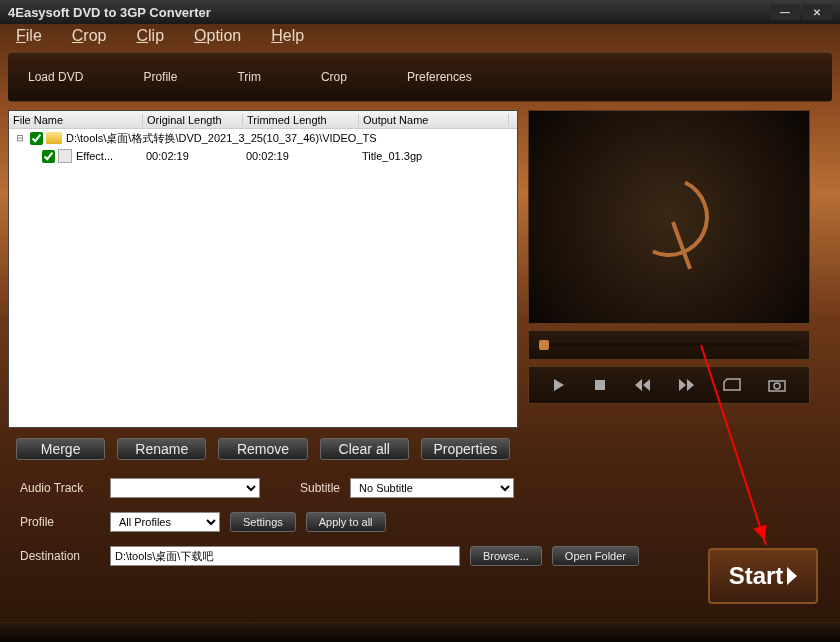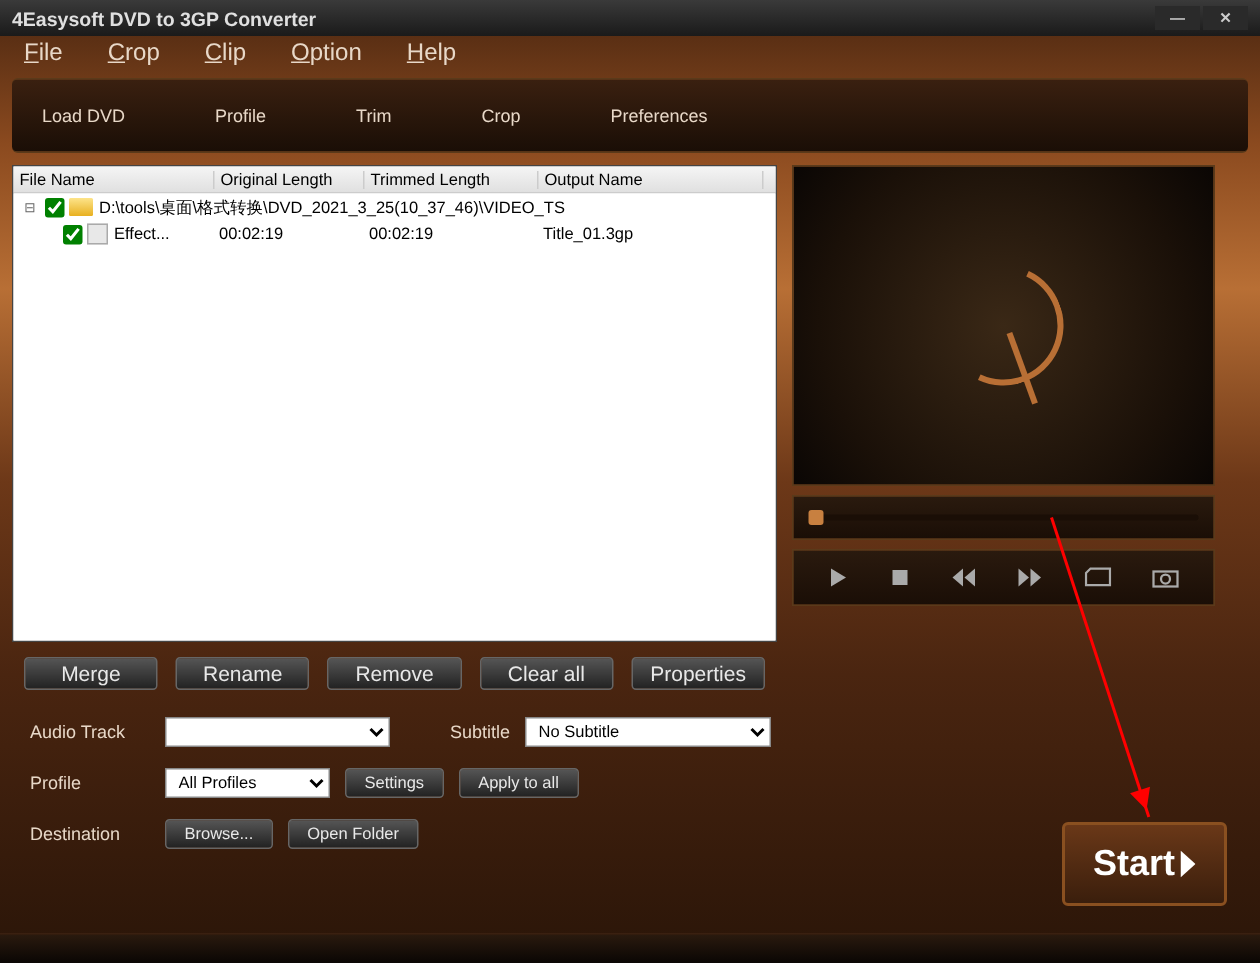--- a/index.html
+++ b/index.html
@@ -152,20 +152,21 @@
       <select class="sel" style="width:164px;"><option>No Subtitle</option></select>
     </div>
     <div class="frow">
       <span class="flabel">Profile</span>
       <select class="sel" style="width:110px;"><option>All Profiles</option></select>
       <button class="sbtn">Settings</button>
       <button class="sbtn">Apply to all</button>
     </div>
     <div class="frow">
       <span class="flabel">Destination</span>
+      <input class="txt" style="width: 350px;" value="D:\tools\桌面\下载吧">
       <button class="sbtn">Browse...</button>
       <button class="sbtn">Open Folder</button>
     </div>
   </div>
 
   <button class="startbtn">
     <span>Start</span>
     <svg width="10" height="18">
         <polygon points="0,0 10,9 0,18" fill="#fff"></polygon>
       </svg>

